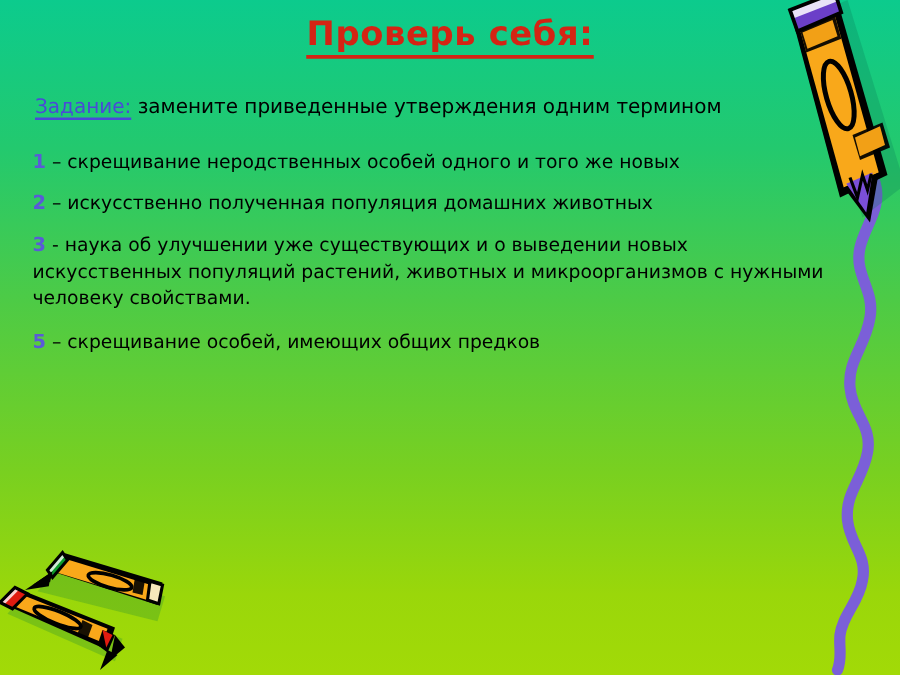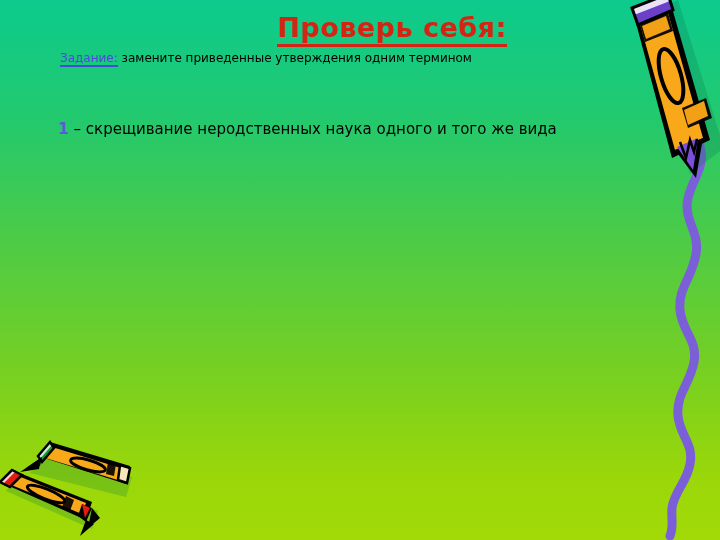--- a/index.html
+++ b/index.html
@@ -19,44 +19,43 @@
     background: linear-gradient(to bottom, #0ccb8d 0%, #23c96e 22%, #4ecb45 45%, #79d020 70%, #9ad70a 88%, #a2da07 100%);
     overflow: hidden;
   }
   #content {
     position: absolute;
     left: 0;
     top: 0;
     width: 648px;
     height: 540px;
     z-index: 5;
-    margin-left: 32px;
   }
   .title {
     position: absolute;
     left: 0;
     top: 12px;
     width: 720px;
     text-align: center;
     color: #d42414;
     font-size: 27px;
     font-weight: bold;
     letter-spacing: 0.5px;
     font-family: "DejaVu Sans", sans-serif;
   }
   .title span {
     border-bottom: 3px solid #d42414;
     padding-bottom: 1px;
   }
   .task-line {
     position: absolute;
     left: 28px;
-    top: 51px;
+    top: 75px;
     width: 660px;
-    font-size: 12px;
+    font-size: 16px;
     color: #000000;
     font-family: "DejaVu Sans", sans-serif;
     white-space: nowrap;
   }
   .task-label {
     color: #4a4ad8;
     border-bottom: 2px solid #4a4ad8;
     font-weight: normal;
   }
   .task-text {
@@ -191,24 +190,33 @@
       <span>Проверь себя:</span>
     </div>
 
     <div class="task-line">
       <span class="task-label">Задание:</span><span class="task-text"> замените приведенные утверждения одним термином</span>
     </div>
 
     <div class="items">
 
       <div class="item">
-        <span class="num">1</span><span class="dash"> – </span><span>скрещивание неродственных наука одного и того же вида</span>
-      </div>
-
-
-
-
+        <span class="num">1</span><span class="dash"> – </span><span>скрещивание неродственных особей одного и того же новых</span>
+      </div>
+
+      <div class="item">
+        <span class="num">2</span><span class="dash"> – </span><span>искусственно полученная популяция домашних животных</span>
+      </div>
+
+      <div class="item multiline">
+        <span class="num">3</span><span class="dash"> - </span><span>наука об улучшении уже существующих и о выведении новых искусственных популяций растений, животных и микроорганизмов с нужными человеку свойствами.</span>
+      </div>
+
+
+      <div class="item">
+        <span class="num">5</span><span class="dash"> – </span><span>скрещивание особей, имеющих общих предков</span>
+      </div>
 
 
 
     </div>
   </div>
 </div>
 
 </body></html>

